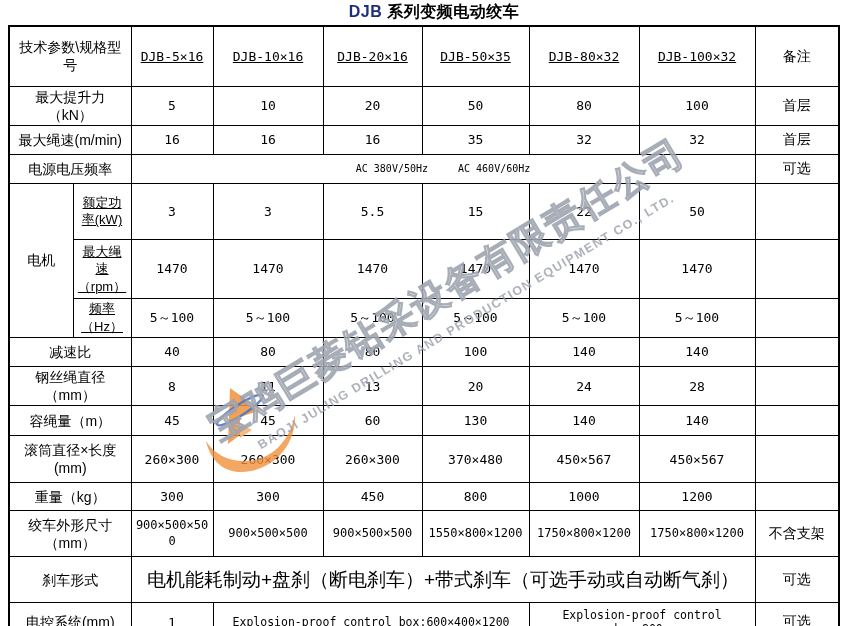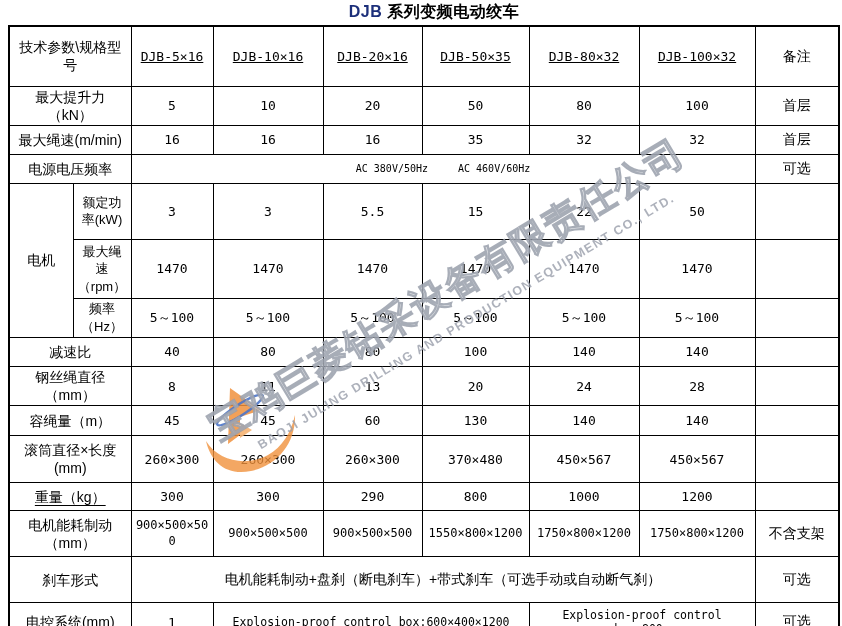--- a/index.html
+++ b/index.html
@@ -17,30 +17,30 @@
   table.spec {
     position:absolute; left:8px; top:25px; width:830px;
     border-collapse:collapse; table-layout:fixed;
     border:2px solid #000;
   }
   table.spec td, table.spec th {
     border:1px solid #000; text-align:center; vertical-align:middle;
     padding:1px 3px; font-weight:normal; overflow:hidden;
   }
   .lbl { font-size:14px; line-height:1.3; }
-  .sublbl { font-size:13px; line-height:1.35; }
+  .sublbl { font-size:13px; line-height:1.35;text-decoration:underline; }
   .val { font-size:13px; font-family:"DejaVu Sans Mono", monospace; }
   .val-sm { font-size:12px; font-family:"DejaVu Sans Mono", monospace; word-break:break-all; line-height:1.3; }
   .val-xs { font-size:11.5px; font-family:"DejaVu Sans Mono", monospace; }
   .model { font-size:13px; font-family:"DejaVu Sans Mono", monospace;text-decoration:underline; }
   .remark { font-size:14px; }
   .merged-text { font-size:10px; font-family:"DejaVu Sans Mono", monospace; }
   .gap-right { margin-right:30px; }
-  .brake-text { font-size:14px; }
-  .u-solid { text-decoration:underline; text-underline-offset:3px; }
+  .brake-text { font-size:19px; }
+  .u-solid { text-underline-offset:3px; }
   .sq-red {
     text-decoration-style:wavy;
     text-decoration-color:#e02a2a; text-decoration-thickness:1px;
     text-underline-offset:2px;
   }
   
   .wm-layer {
     position:absolute; left:0; top:0; width:842px; height:626px;
     pointer-events:none; z-index:6;
   }
@@ -197,29 +197,29 @@
     <td class="val">370×480</td>
     <td class="val">450×567</td>
     <td class="val">450×567</td>
     <td class="remark"></td>
   </tr>
 
   <tr style="height:28px">
     <td colspan="2" class="lbl u-solid">重量（kg）</td>
     <td class="val">300</td>
     <td class="val">300</td>
-    <td class="val">290</td>
+    <td class="val">450</td>
     <td class="val">800</td>
     <td class="val">1000</td>
     <td class="val">1200</td>
     <td class="remark"></td>
   </tr>
 
   <tr style="height:46px">
-    <td colspan="2" class="lbl">电机能耗制动（mm）</td>
+    <td colspan="2" class="lbl">绞车外形尺寸（mm）</td>
     <td class="val-sm">900×500×500</td>
     <td class="val-sm">900×500×500</td>
     <td class="val-sm">900×500×500</td>
     <td class="val-sm">1550×800×1200</td>
     <td class="val-sm">1750×800×1200</td>
     <td class="val-sm">1750×800×1200</td>
     <td class="remark">不含支架</td>
   </tr>
 
   <tr style="height:46px">

